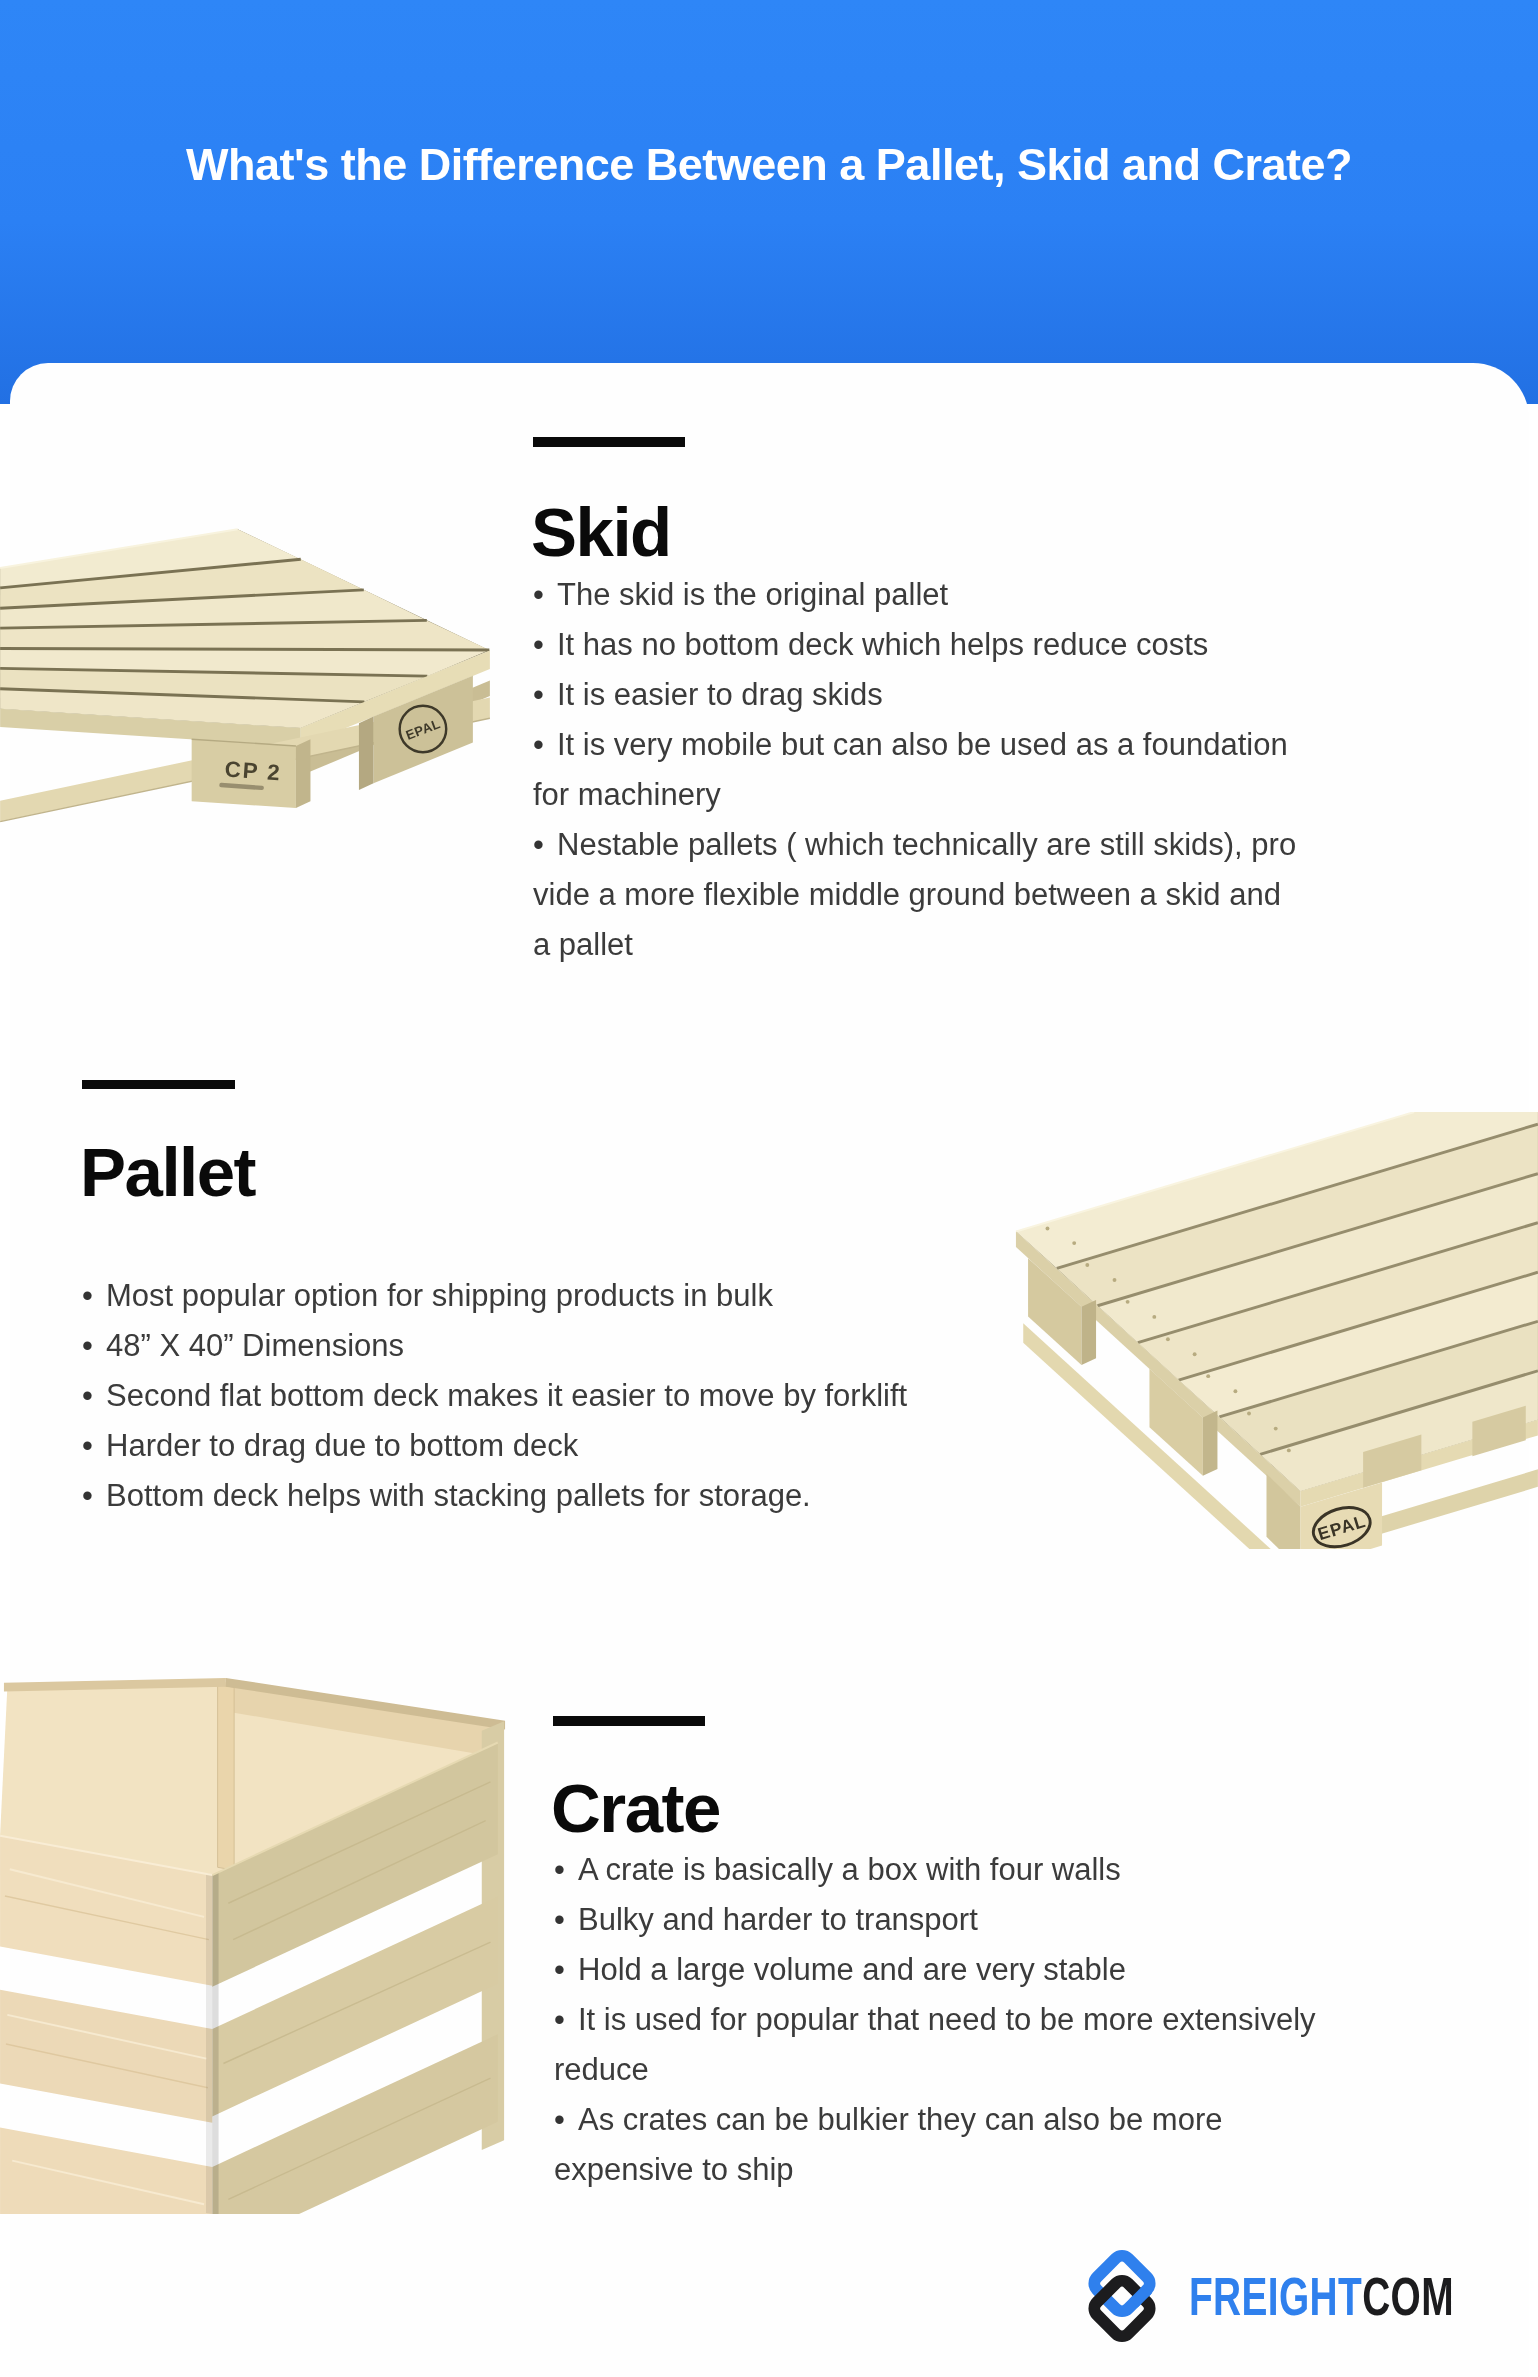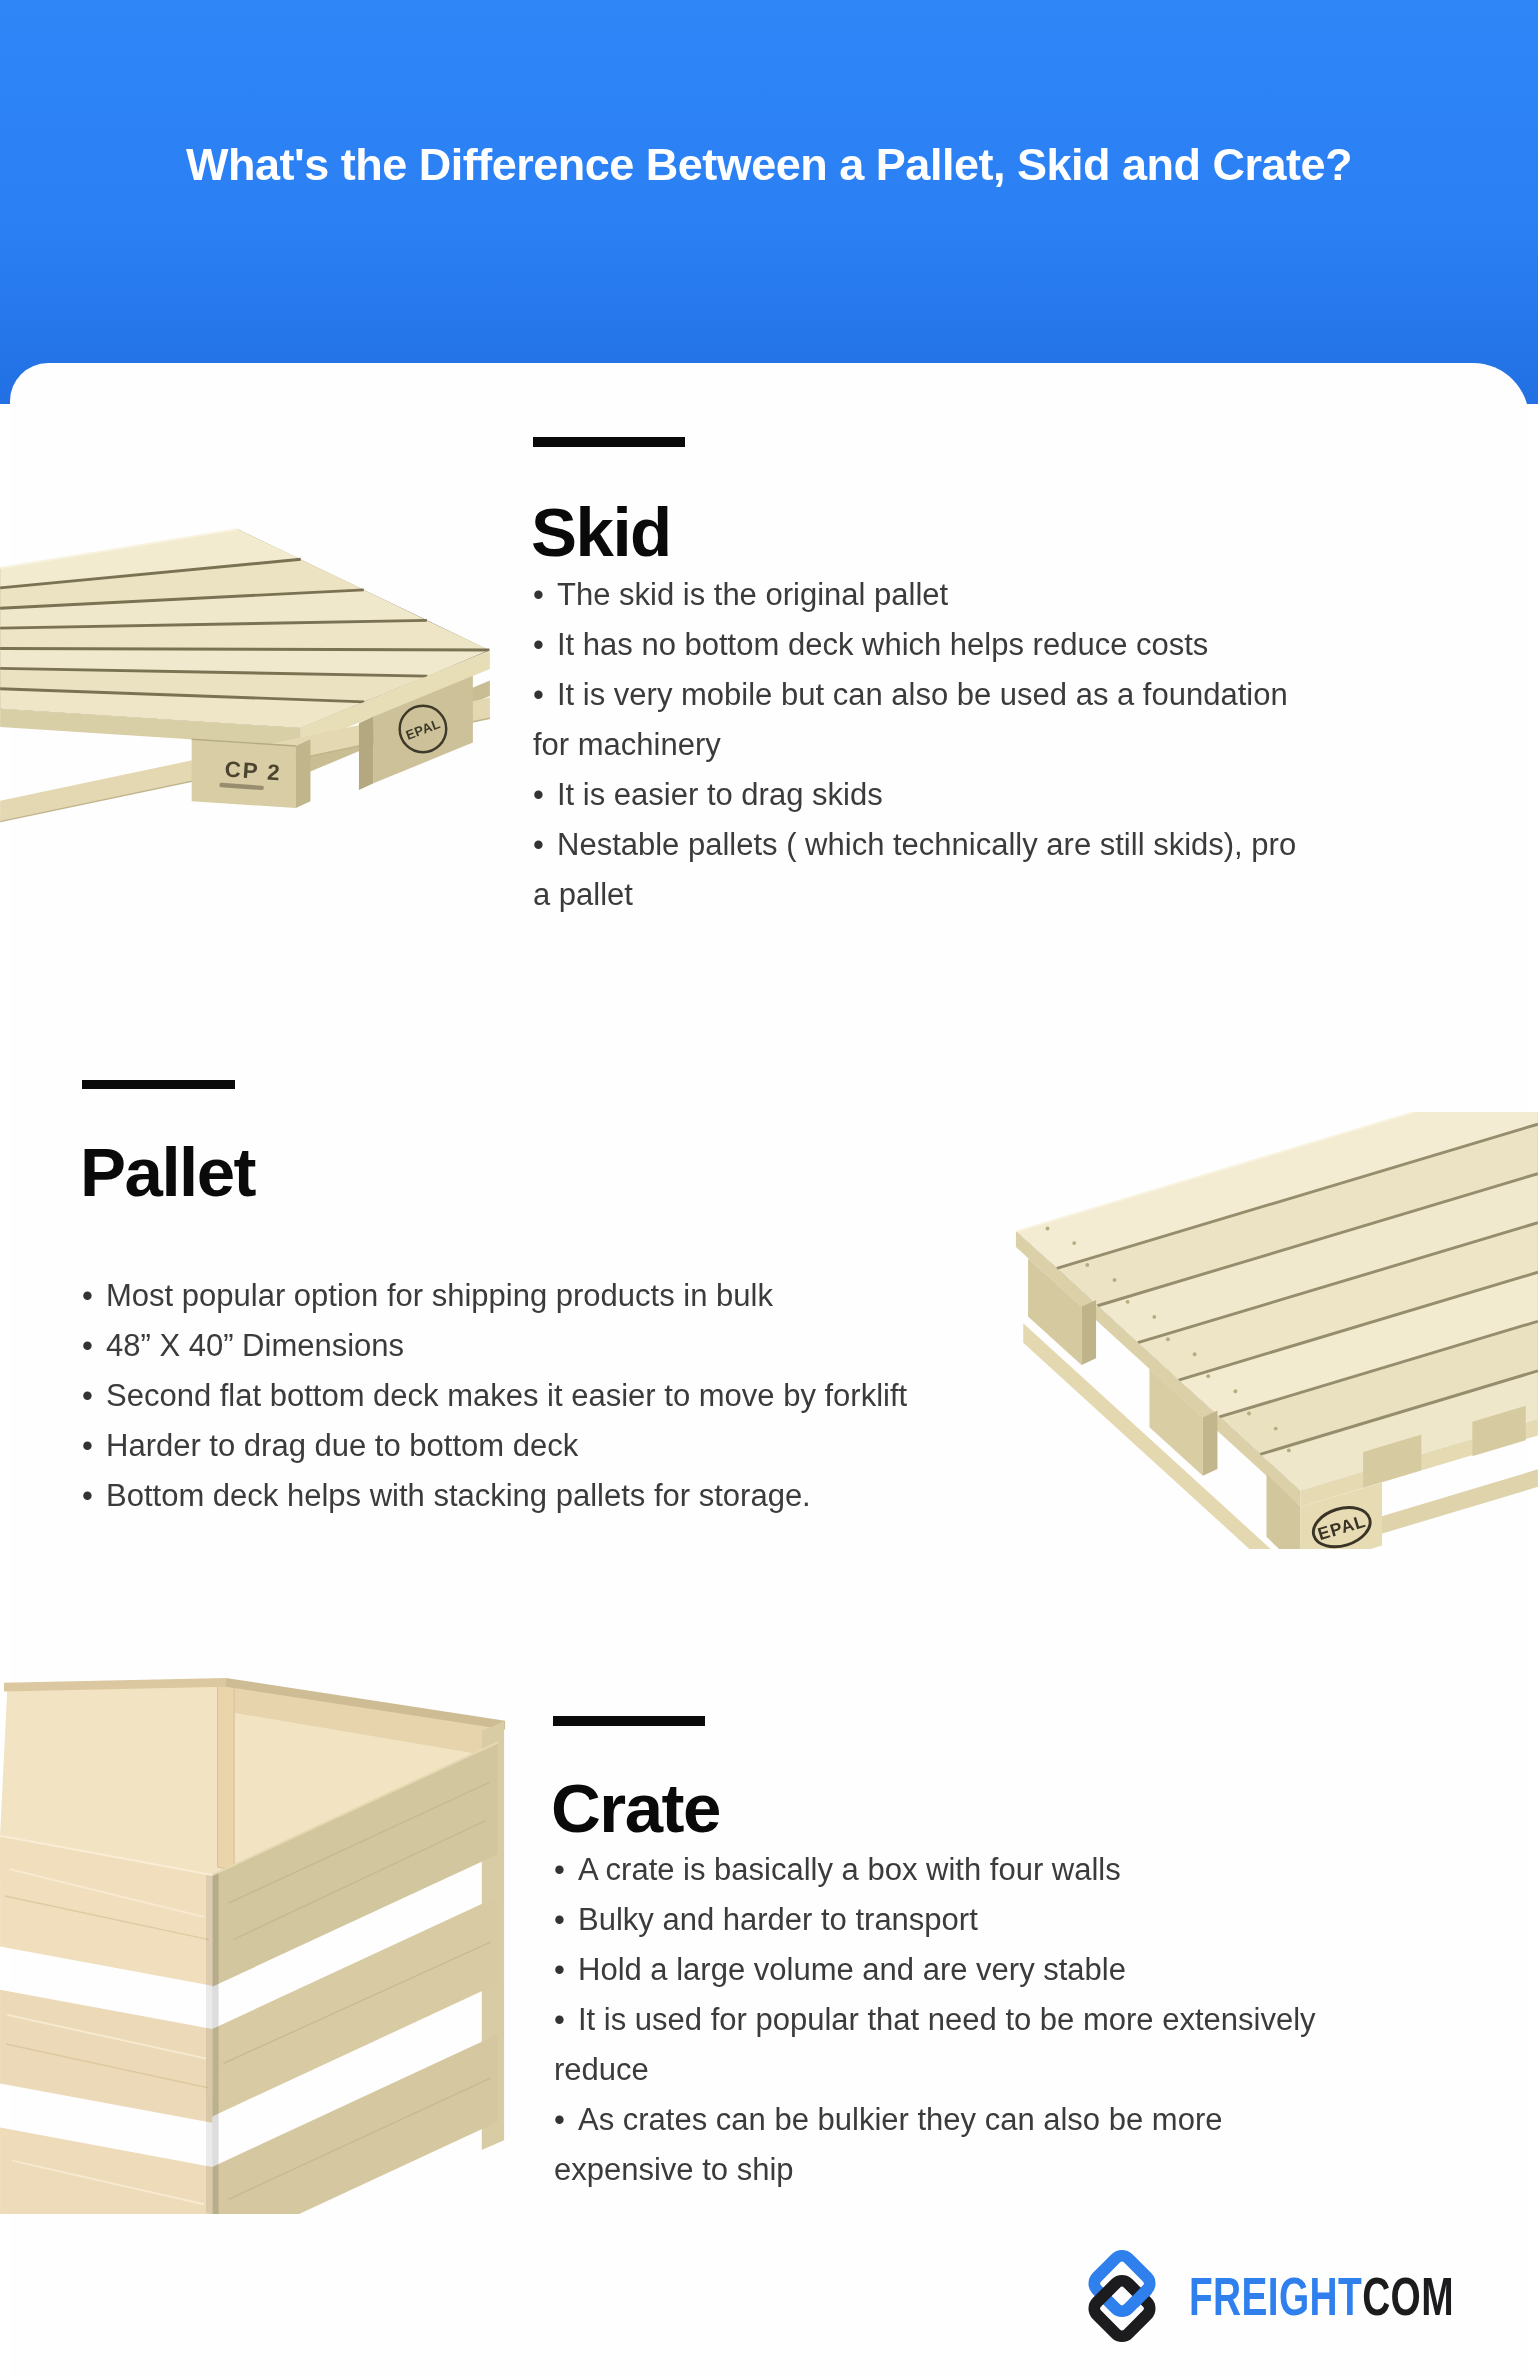--- a/index.html
+++ b/index.html
@@ -64,28 +64,29 @@
   <div class="accent-bar" id="skid-bar"></div>
   <h2 class="section-heading" id="skid-title">Skid</h2>
   <ul class="bullet-list" id="skid-list">
       <li class="bullet">
         <div class="line"><span class="dot">•</span><span>The skid is the original pallet</span></div>
       </li>
       <li class="bullet">
         <div class="line"><span class="dot">•</span><span>It has no bottom deck which helps reduce costs</span></div>
       </li>
       <li class="bullet">
+        <div class="line"><span class="dot">•</span><span>It is easier to drag skids</span></div>
+      </li>
+      <li class="bullet">
         <div class="line"><span class="dot">•</span><span>It is very mobile but can also be used as a foundation</span></div>
         <div class="line"><span>for machinery</span></div>
       </li>
       <li class="bullet">
-        <div class="line"><span class="dot">•</span><span>It is easier to drag skids</span></div>
-      </li>
-      <li class="bullet">
         <div class="line"><span class="dot">•</span><span>Nestable pallets ( which technically are still skids), pro</span></div>
+        <div class="line"><span>vide a more flexible middle ground between a skid and</span></div>
         <div class="line"><span>a pallet</span></div>
       </li>
     </ul>
 
   <svg id="skid-photo" viewBox="0 0 1010 660" aria-hidden="true">
 
     <polygon points="0,130 490,50 1010,300 620,460 0,420" fill="#847c5e"></polygon>
 
     <polygon points="0,130 490,50 620,112 0,171" fill="#f2ebd0"></polygon>
     <polygon points="0,171 620,112 750,175 0,213" fill="#ece3c2"></polygon>

